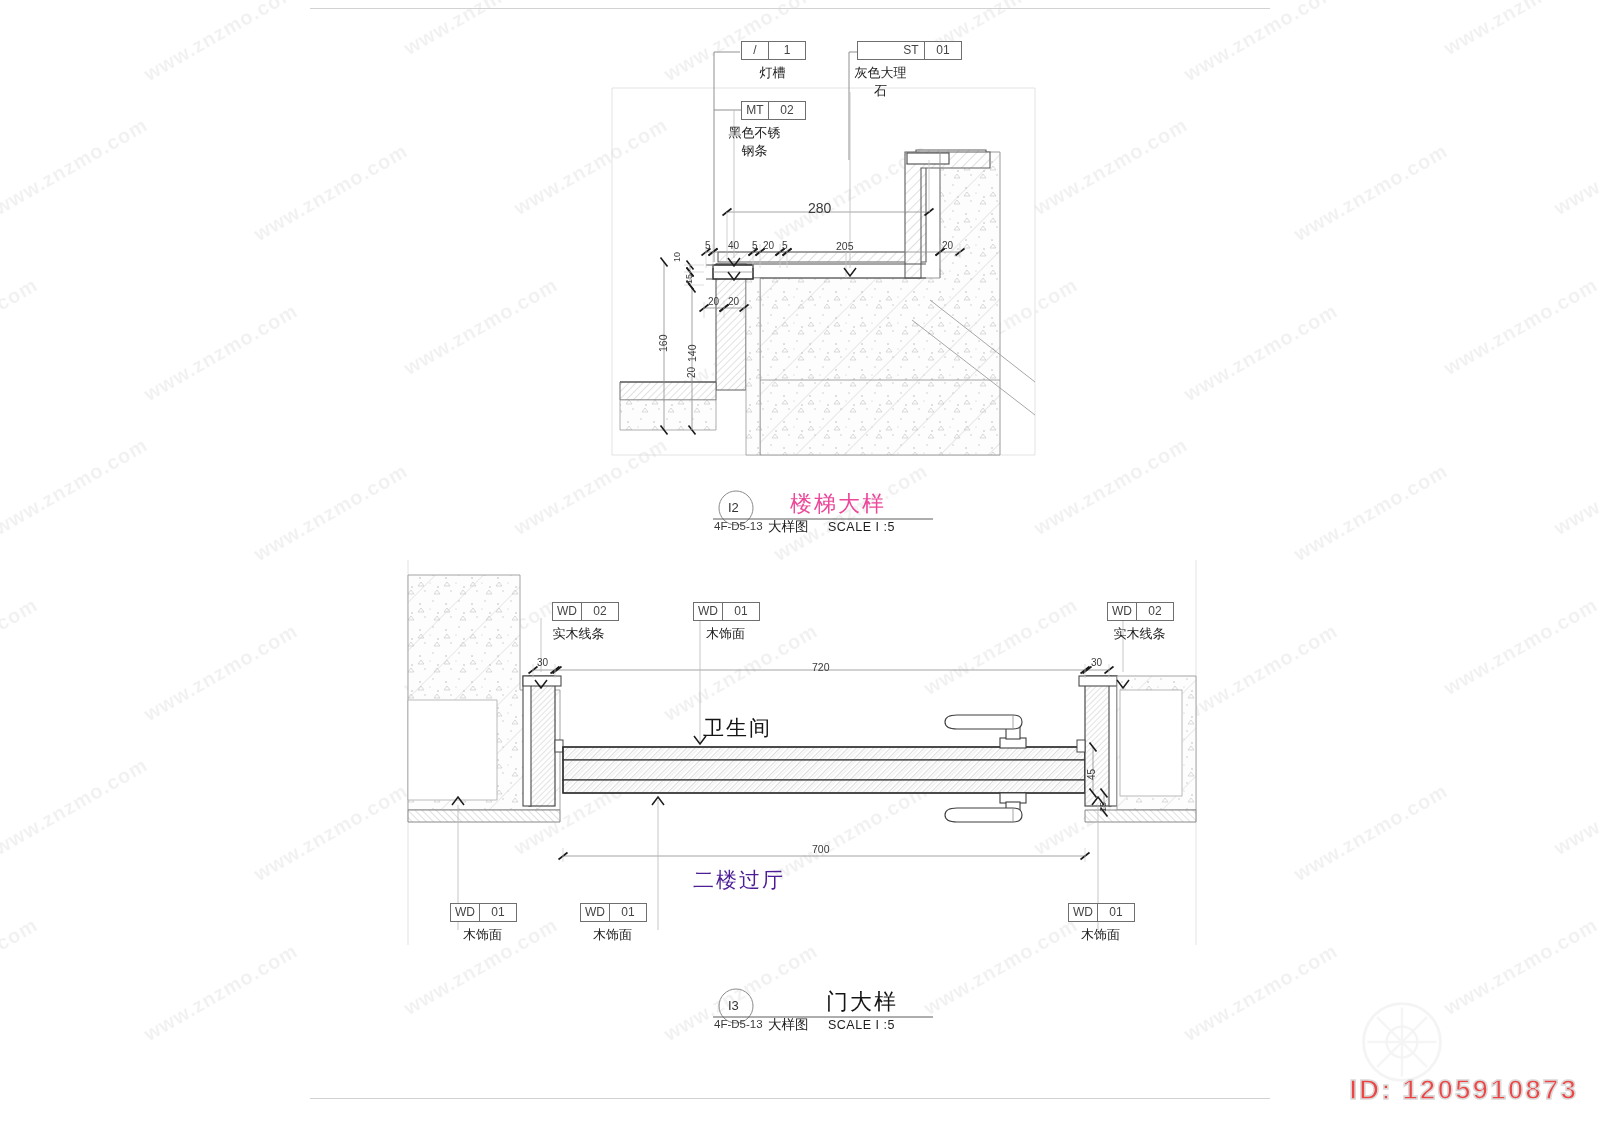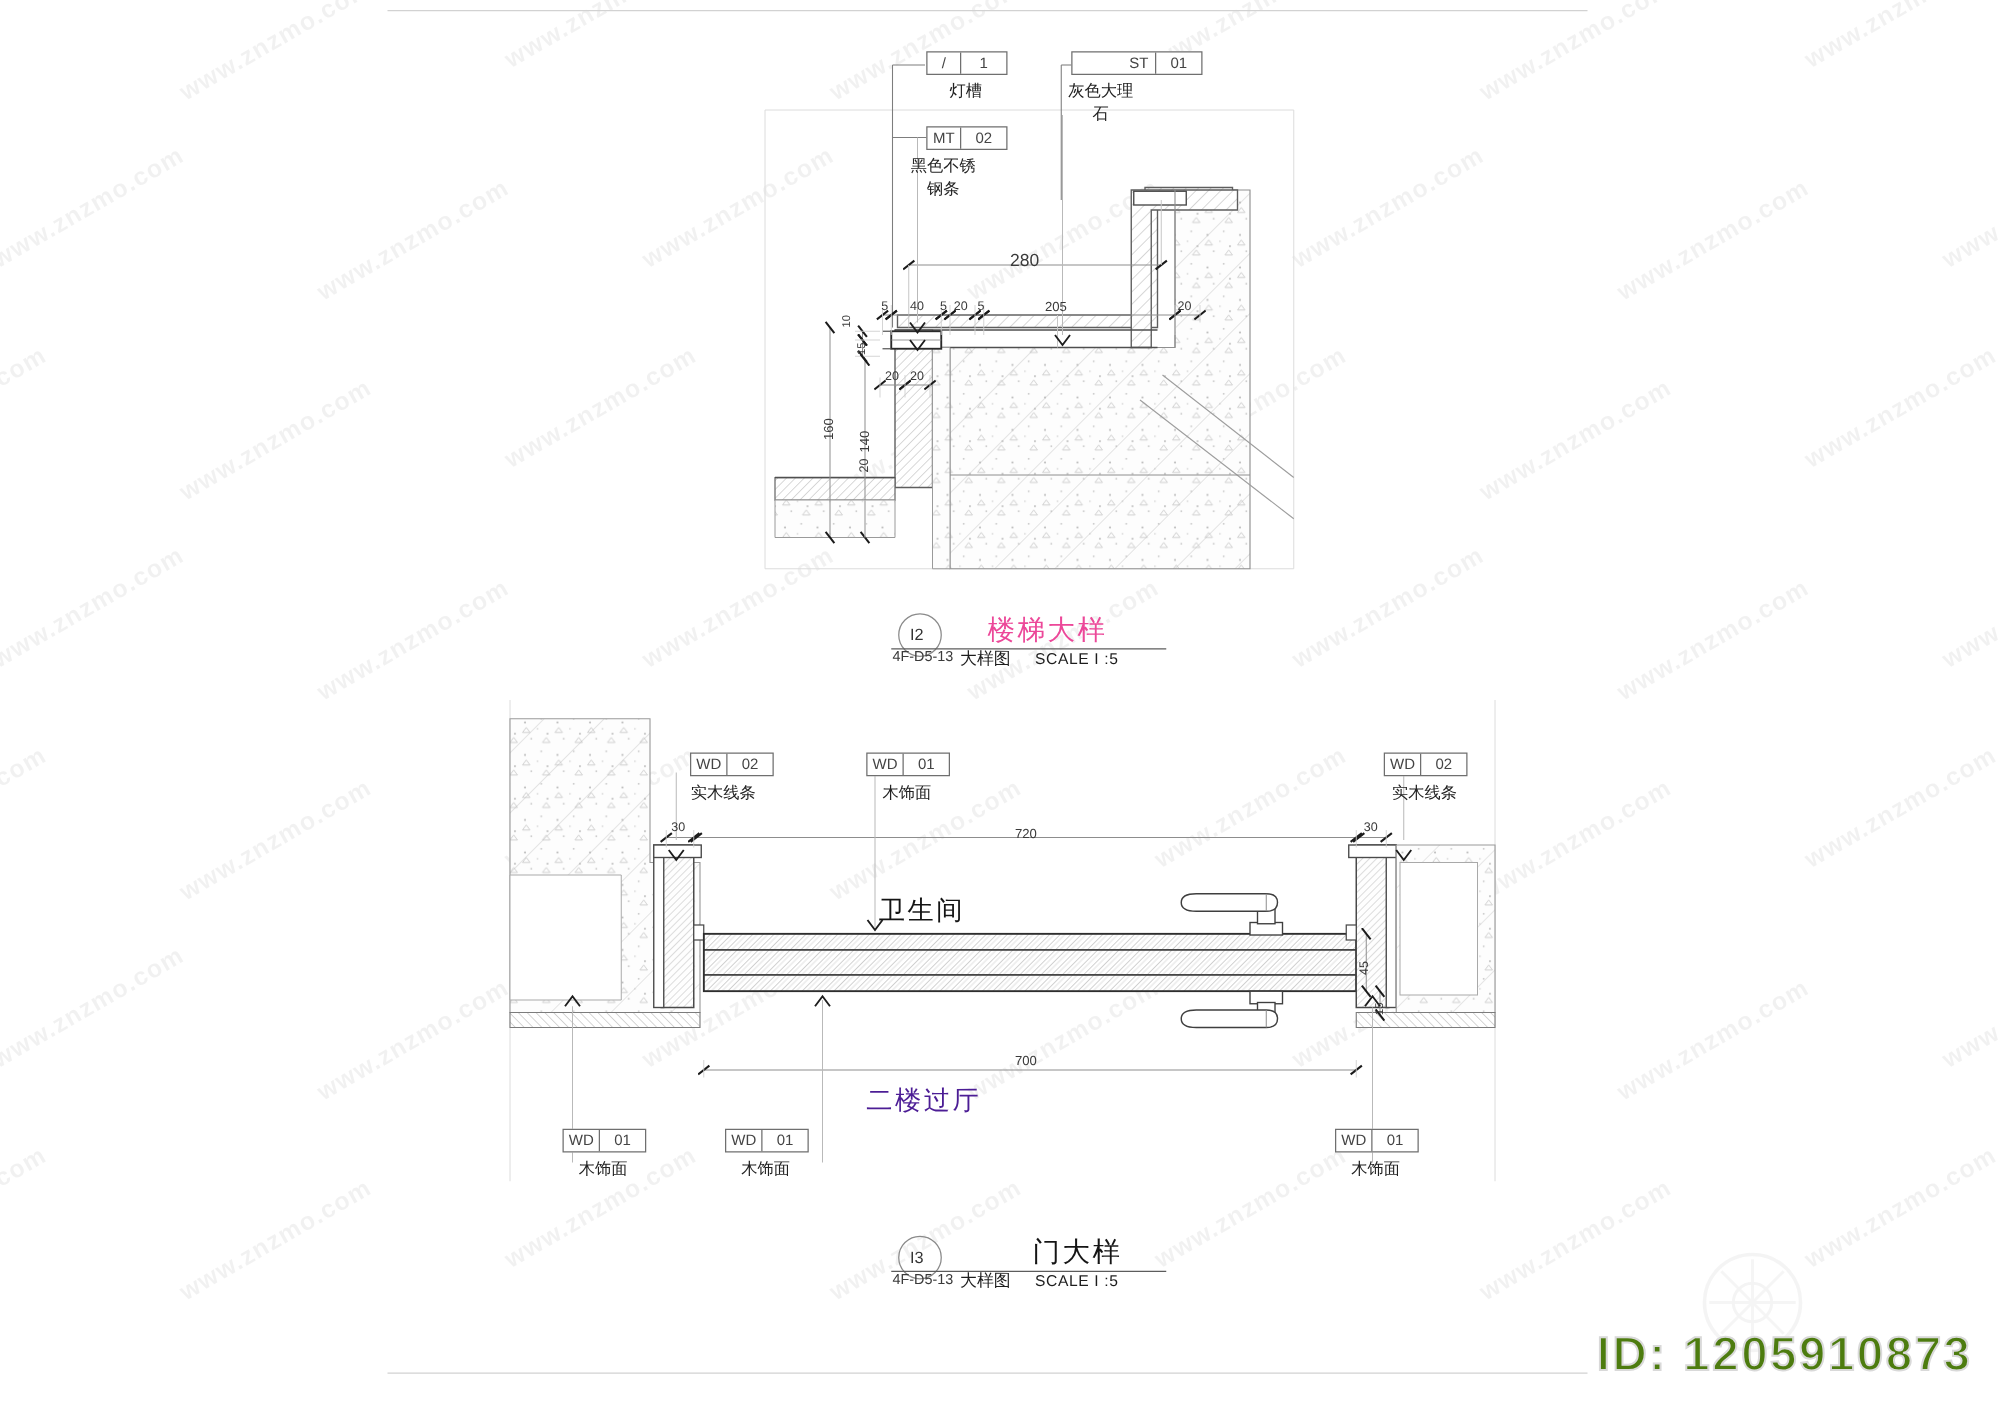--- a/index.html
+++ b/index.html
@@ -9,22 +9,22 @@
   svg{display:block;}
   .wm-tile{position:absolute;font-family:"Liberation Sans",sans-serif;
            font-weight:bold;color:rgba(0,0,0,0.055);white-space:nowrap;
            transform:rotate(-30deg);transform-origin:left top;
            pointer-events:none;user-select:none;letter-spacing:1px;}
   .wm-logo{position:absolute;right:22px;bottom:74px;
            font-family:"Liberation Sans",sans-serif;font-size:62px;font-weight:bold;
            color:#fff;-webkit-text-stroke:2px #d8d8d8;letter-spacing:6px;
            text-shadow:0 0 0 #ccc;user-select:none;}
   .wm-id{position:absolute;right:22px;bottom:24px;
-         font-family:"Liberation Sans",sans-serif;font-size:38px;font-weight:bold;
-         color:#4d7c0f;-webkit-text-stroke:1.6px #d9d9d9;letter-spacing:2px;user-select:none;}
+         font-family:"Liberation Sans",sans-serif;font-size:28px;font-weight:bold;
+         color:#ef4444;-webkit-text-stroke:1.6px #d9d9d9;letter-spacing:2px;user-select:none;}
   .wm-seal{position:absolute;right:150px;bottom:40px;width:96px;height:96px;
            opacity:.22;pointer-events:none;}
   .edge{position:absolute;background:#d2d2d2;}
 </style>
 </head>
 <body>
 
 <div id="sheet">
 
   <div id="wm-layer">

